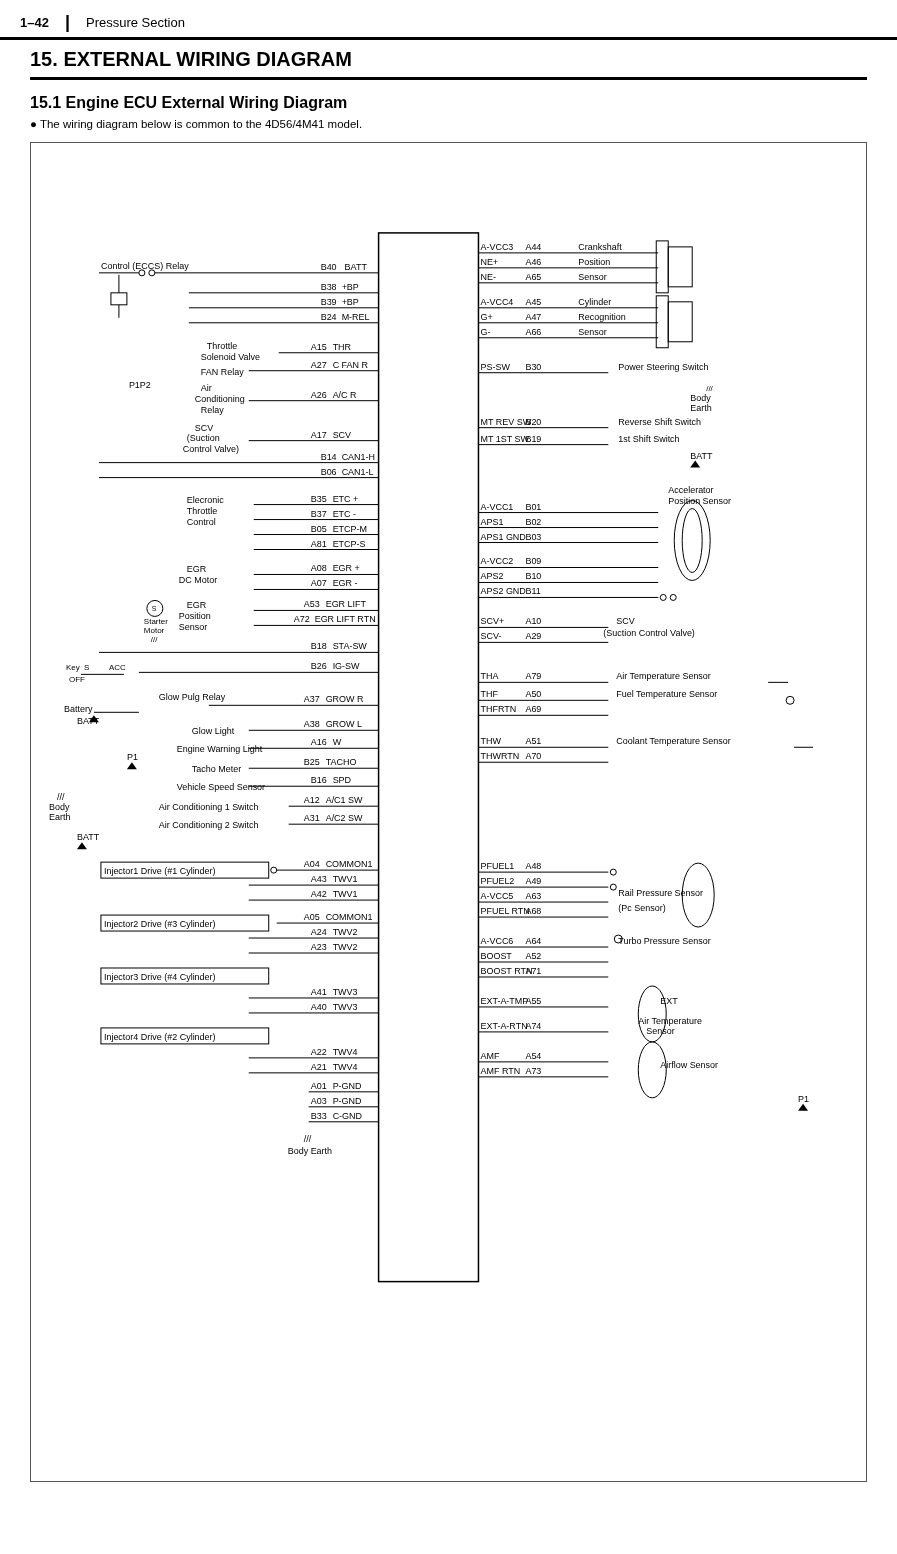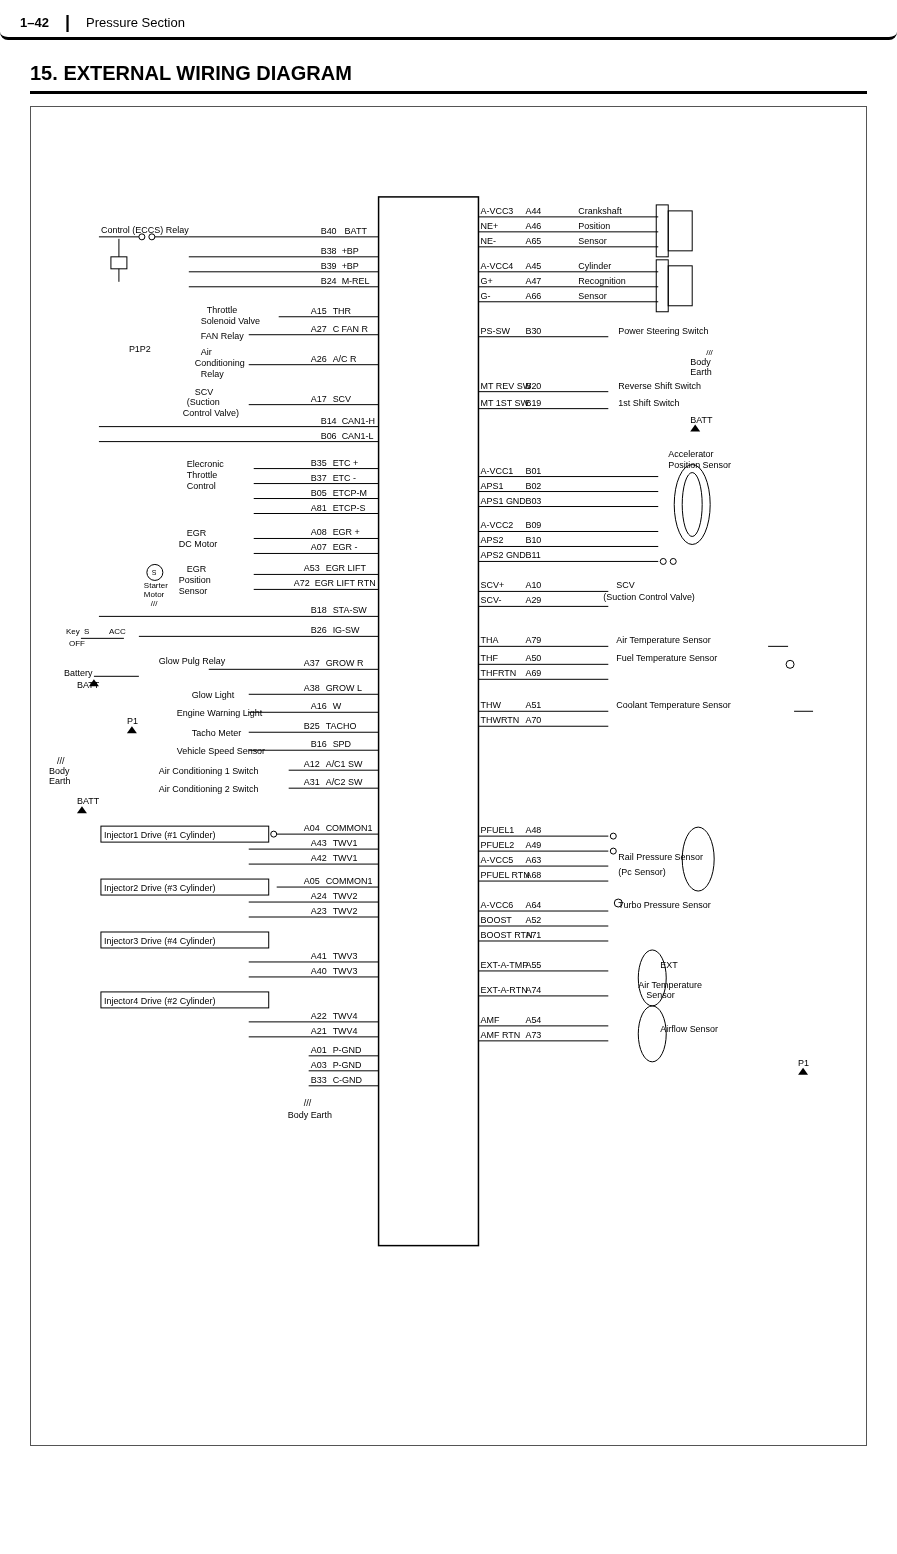--- a/index.html
+++ b/index.html
@@ -10,31 +10,30 @@
       min-height: 1554px;
       font-size: 12px;
       color: #000;
     }
     .page-header {
       padding: 12px 20px 4px 20px;
       border-bottom: 3px solid #000;
       display: flex;
       align-items: center;
       gap: 16px;
-      border-radius: 8px;
     }
     .page-number {
       font-size: 13px;
       font-weight: bold;
     }
     .section-title-header {
       font-size: 13px;
     }
     .content {
-      padding: 22px 30px 20px 30px;
+      padding: 8px 30px 20px 30px;
     }
     .chapter-title {
       font-size: 20px;
       font-weight: bold;
       margin-bottom: 12px;
       padding-bottom: 6px;
       border-bottom: 3px solid #000;
     }
     .section-title {
       font-size: 16px;
@@ -69,21 +68,27 @@
   <span style="font-weight:bold;font-size:18px;">|</span>
   <span class="section-title-header">Pressure Section</span>
 </div>
 
 <div class="content">
   <div class="chapter-title">
     <span>15.</span>
     <span>EXTERNAL WIRING DIAGRAM</span>
   </div>
 
-
+  <div class="section-title">
+    <span>15.1</span>
+    <span> </span>
+    <span>Engine ECU External Wiring Diagram</span>
+  </div>
+
+  <div class="note">The wiring diagram below is common to the 4D56/4M41 model.</div>
 
   <div class="diagram-container">
     <svg class="wiring-diagram" viewBox="0 0 820 1320" xmlns="http://www.w3.org/2000/svg" font-family="Arial, sans-serif" font-size="9.5">
 
       <rect x="340" y="80" width="100" height="1050" fill="none" stroke="#000" stroke-width="1.5"></rect>
 
       <text x="62" y="116" font-size="9">Control (ECCS) Relay</text>
 
       <line x1="60" y1="120" x2="100" y2="120" stroke="#000" stroke-width="1"></line>
       <circle cx="103" cy="120" r="3" fill="none" stroke="#000" stroke-width="1"></circle>

